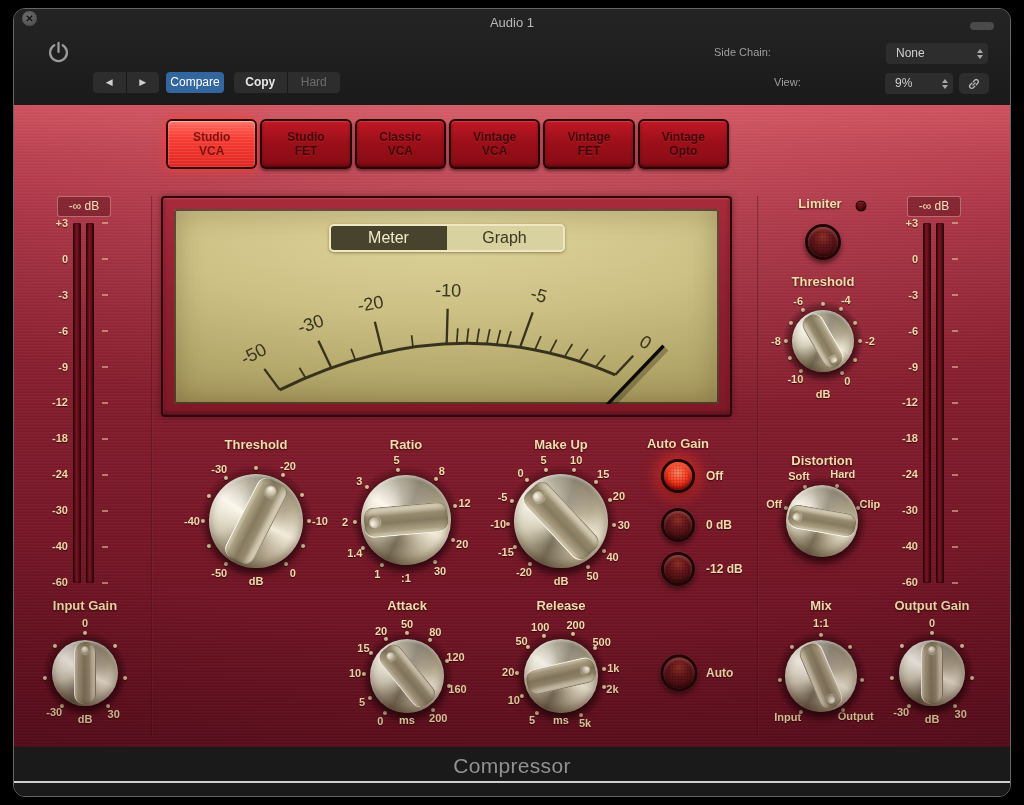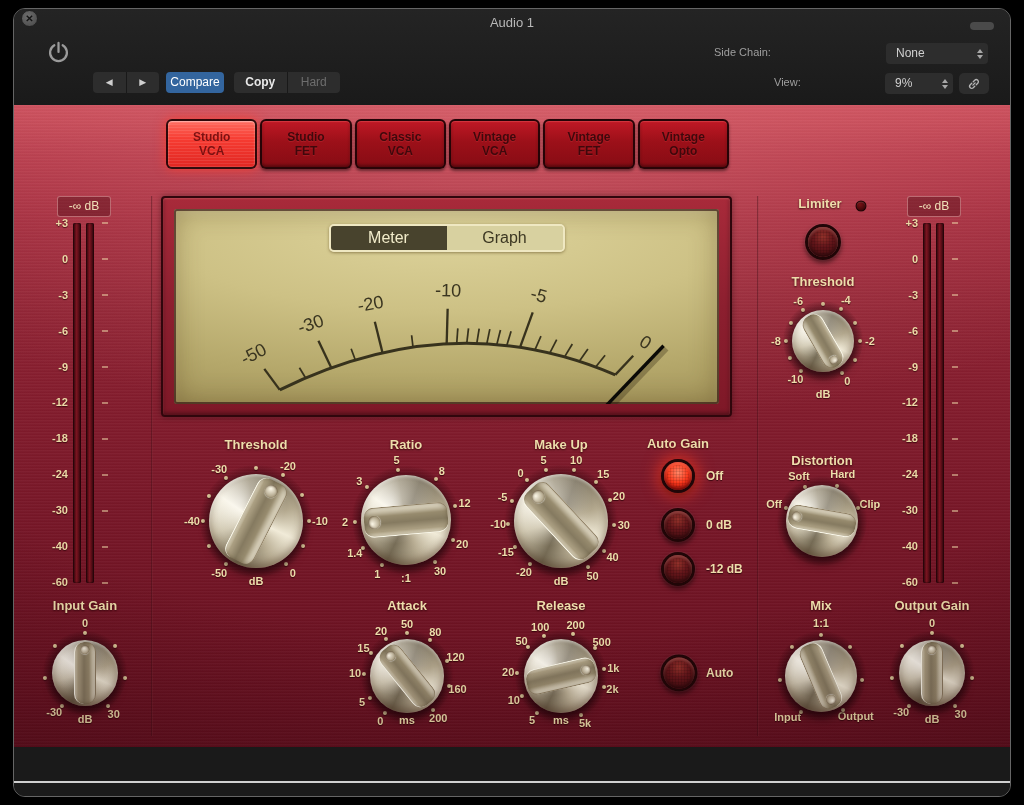--- a/index.html
+++ b/index.html
@@ -597,15 +597,16 @@
           <div class="k-pointer" style="transform: rotate(0deg);">
             <div class="k-band"></div>
             <div class="k-mark"></div>
           </div>
         </div>
         <div class="k-unit" style="left: 0px; top: 46px;">dB</div>
       </div>
   </div>
 
   <div class="footer">
+    <div class="name">Compressor</div>
     <div class="line"></div>
   </div>
 </div>
 
 </body></html>

